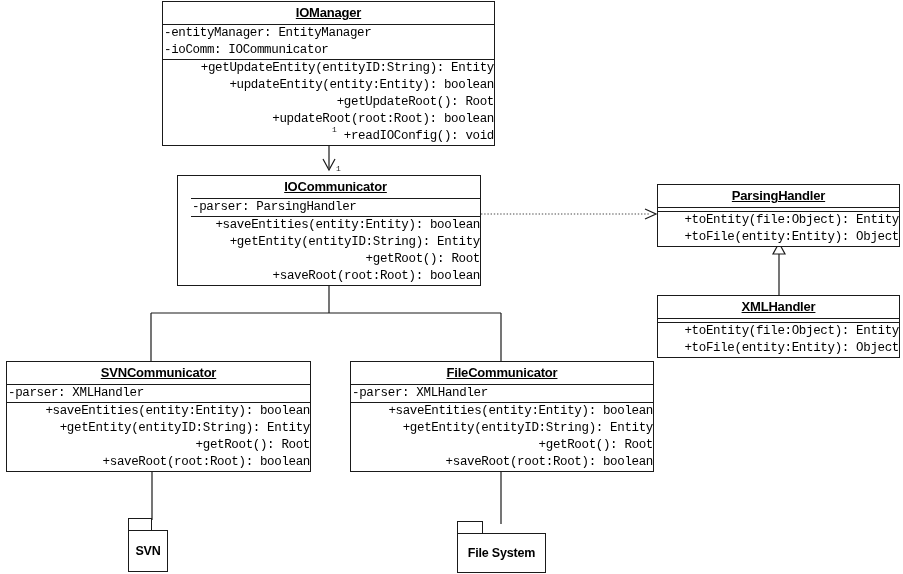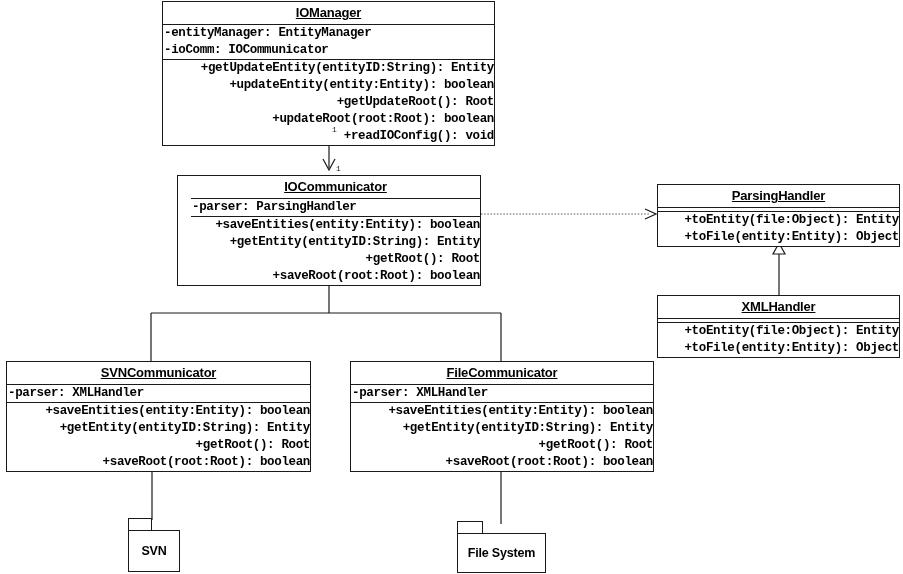--- a/index.html
+++ b/index.html
@@ -49,21 +49,20 @@
     height: 3px;
   }
   .uml-member {
     font-family: "Liberation Mono", monospace;
     font-size: 12.5px;
     line-height: 17px;
     color: #000000;
     white-space: pre;
     padding-left: 1px;
     letter-spacing: -0.35px;
-    font-weight: bold;
   }
   
   .uml-package {
     position: absolute;
     z-index: 3;
   }
   .uml-package .pkg-tab {
     position: absolute;
     left: 0;
     top: 0;
@@ -218,21 +217,21 @@
     <div class="uml-compartment last">
       <div class="uml-member">+saveEntities(entity:Entity): boolean</div>
       <div class="uml-member">+getEntity(entityID:String): Entity</div>
       <div class="uml-member">+getRoot(): Root</div>
       <div class="uml-member">+saveRoot(root:Root): boolean</div>
     </div>
   </div>
 
   <div class="uml-package" style="left:128px; top:518px; width:52px; height:54px;">
     <div class="pkg-tab" style="width:24px;"></div>
-    <div class="pkg-body" style="top:12px; width:52px; height:42px;">
+    <div class="pkg-body" style="top:12px; width:40px; height:42px;">
       <span class="pkg-label">SVN</span>
     </div>
   </div>
 
   <div class="uml-package" style="left:457px; top:521px; width:89px; height:52px;">
     <div class="pkg-tab" style="width:26px;"></div>
     <div class="pkg-body" style="top:12px; width:89px; height:40px;">
       <span class="pkg-label">File System</span>
     </div>
   </div>

